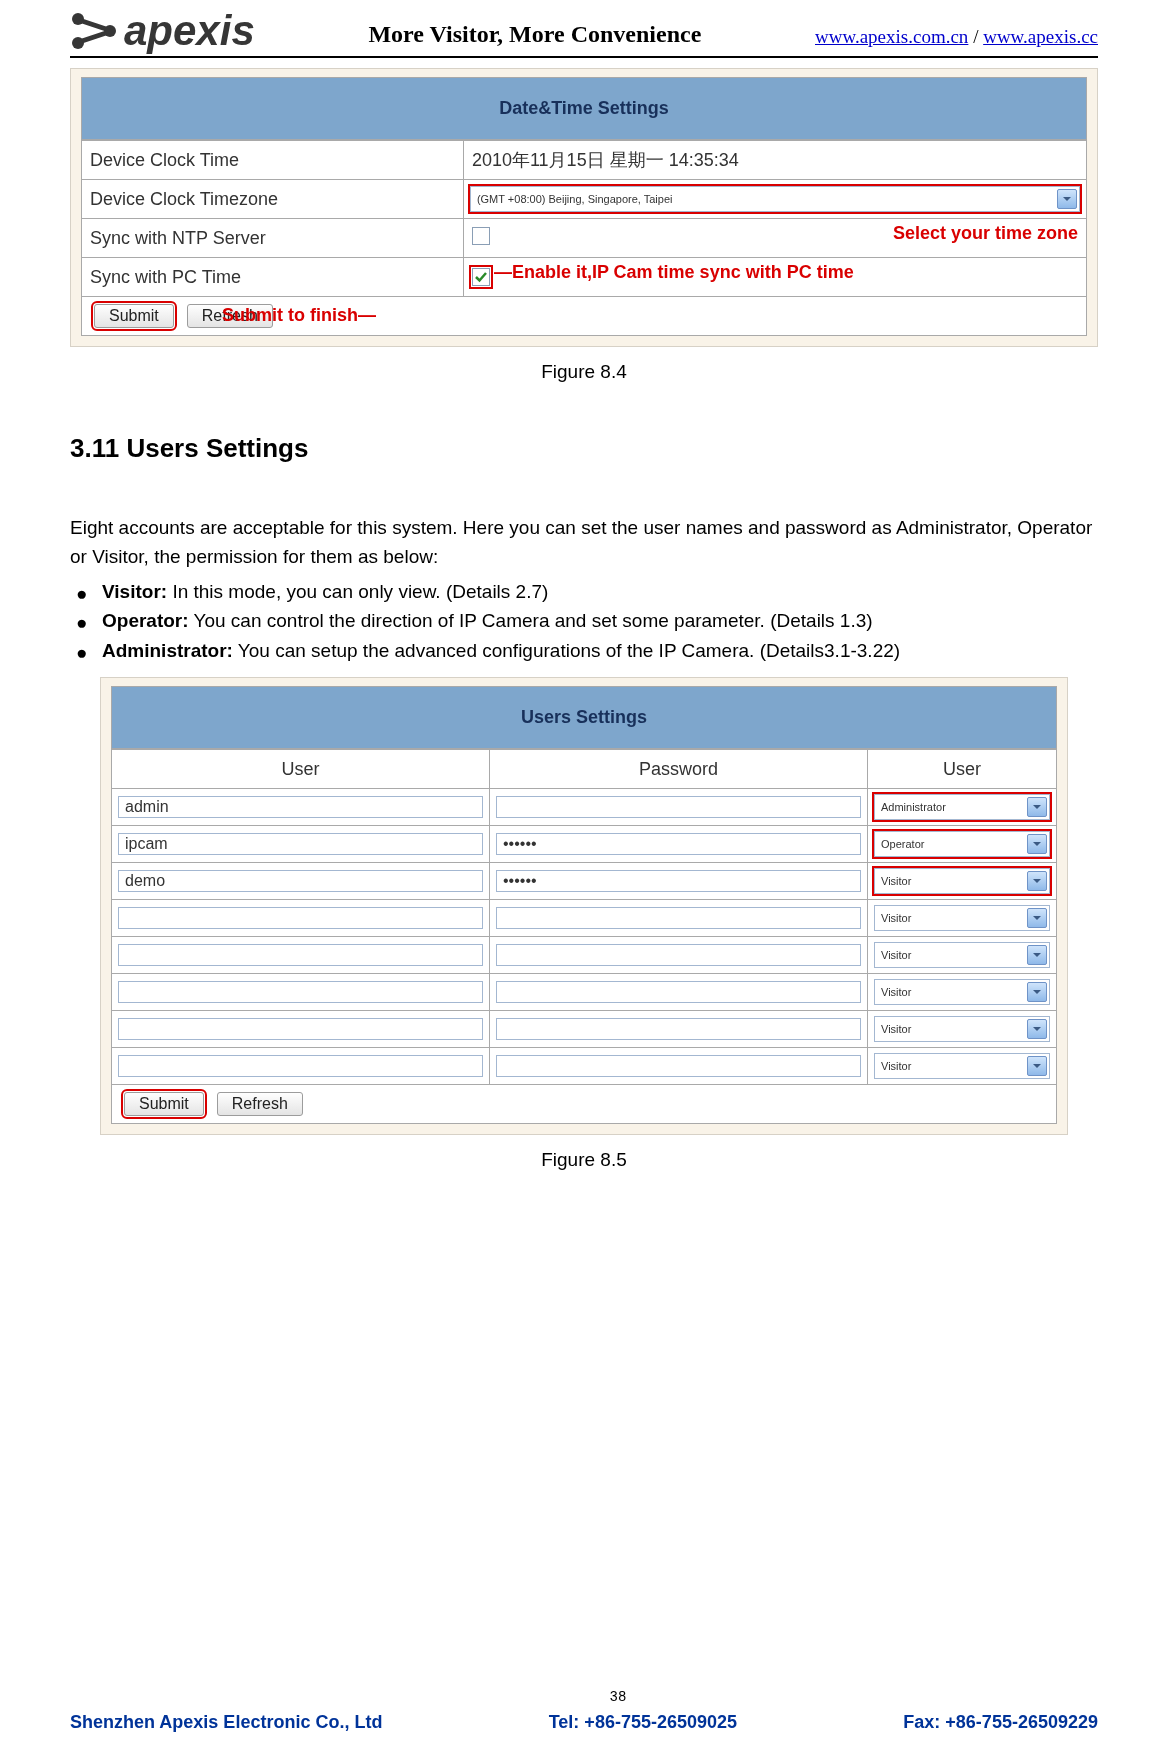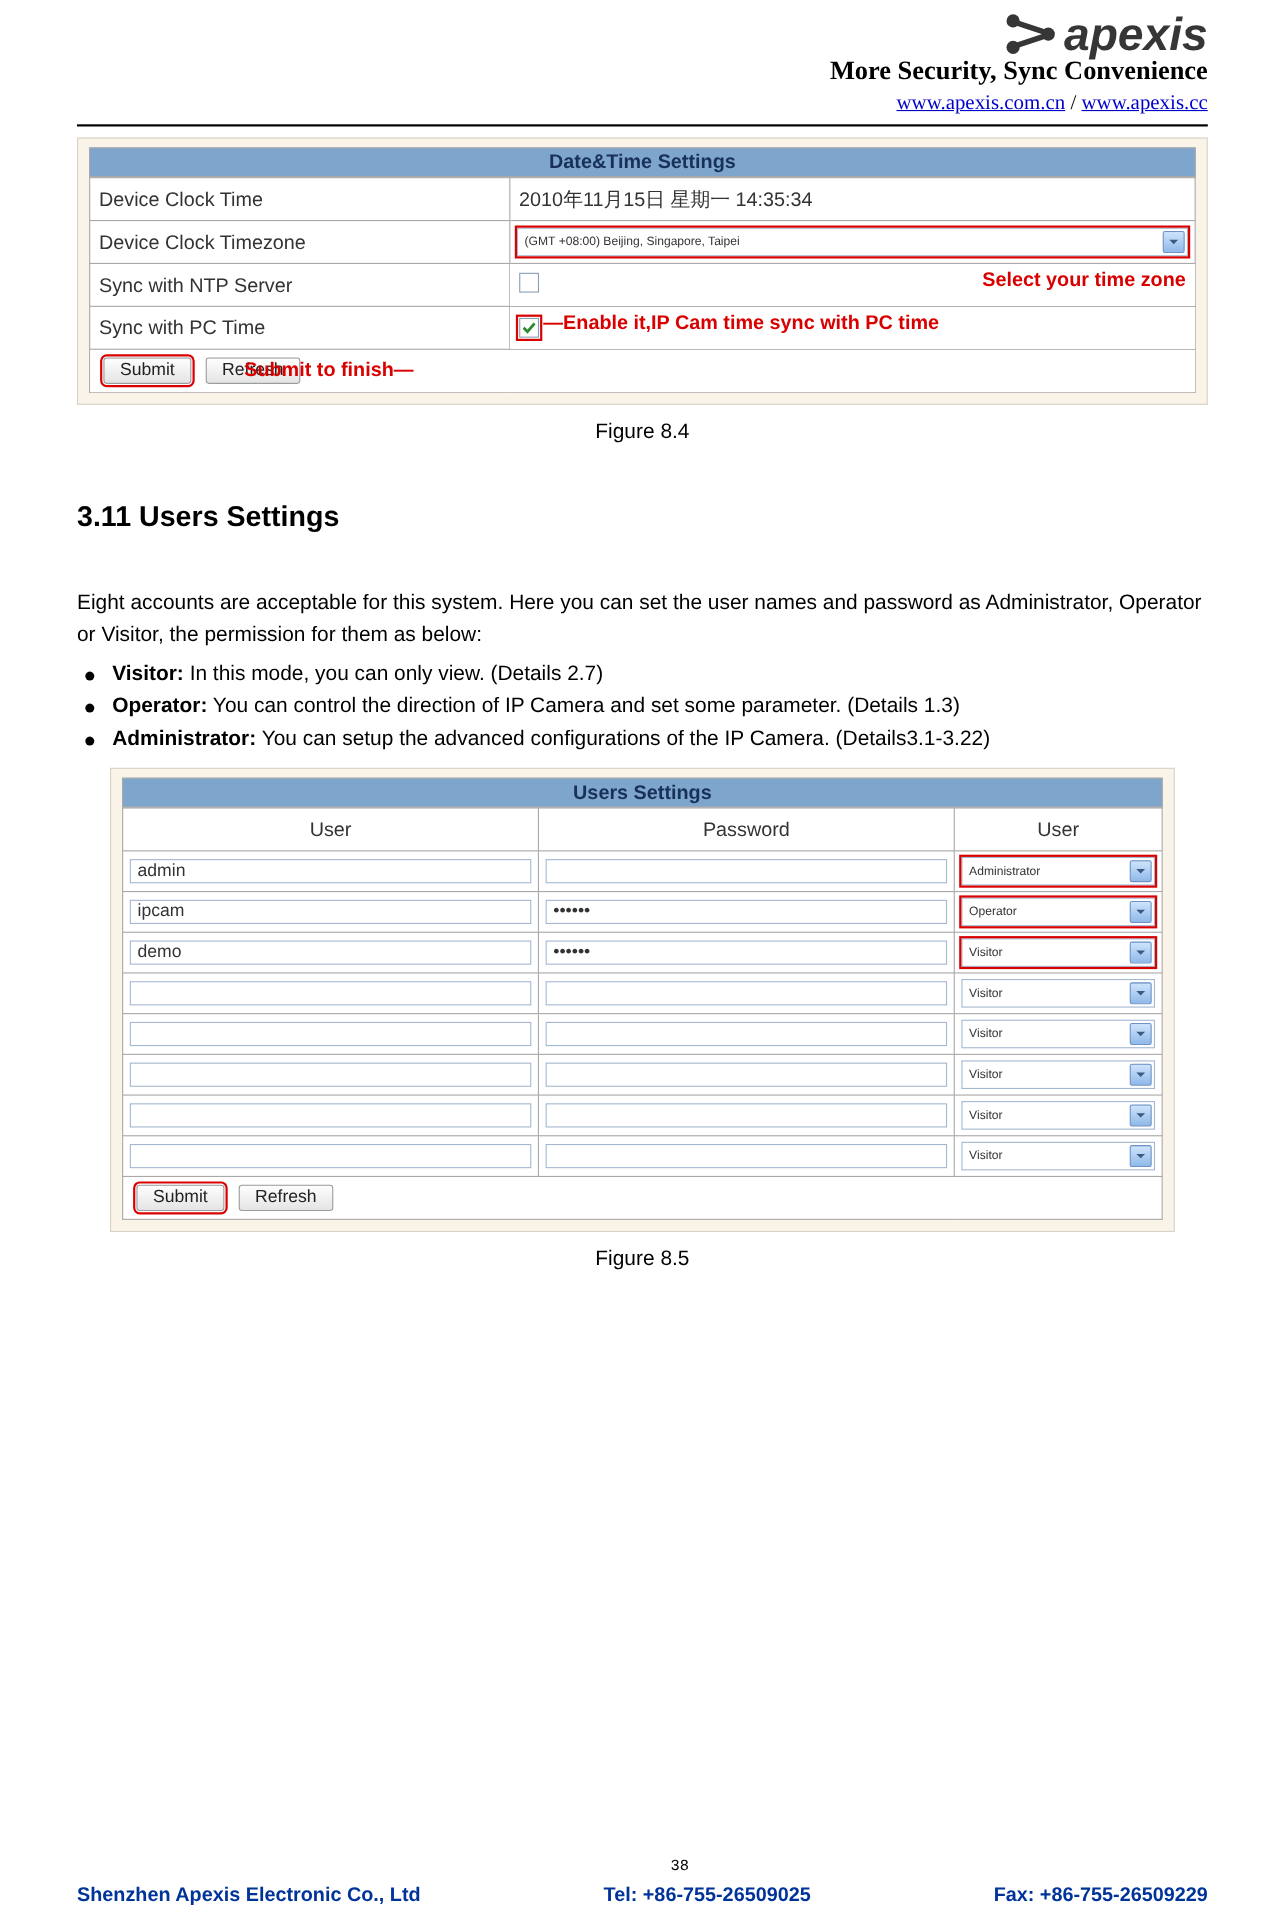--- a/index.html
+++ b/index.html
@@ -18,21 +18,20 @@
     box-sizing: border-box;
     padding: 0 70px;
   }
   
   .header {
     display: flex;
     align-items: flex-end;
     justify-content: space-between;
     border-bottom: 2px solid #000;
     padding: 10px 0 4px 0;
-    flex-direction: column;
   }
   .logo {
     display: flex;
     align-items: center;
     gap: 6px;
     font-size: 42px;
     font-weight: 700;
     font-style: italic;
     color: #363636;
     line-height: 1;
@@ -60,21 +59,21 @@
     border: 1px solid #d7d1c6;
     padding: 8px 10px 10px 10px;
     position: relative;
     margin-top: 6px;
   }
   .panel-title {
     background: #7ea6cc;
     color: #18305a;
     font-weight: 700;
     text-align: center;
-    padding: 2px 0;
+    padding: 20px 0;
     border: 1px solid #a9a9a9;
     font-size: 18px;
   }
   table.settings {
     width: 100%;
     border-collapse: collapse;
     table-layout: fixed;
     font-size: 18px;
     color: #333;
   }
@@ -214,21 +213,21 @@
   <div class="header">
     <div class="logo">
       <svg viewBox="0 0 48 40">
         <circle cx="8" cy="8" r="6" fill="#363636"></circle>
         <circle cx="8" cy="32" r="6" fill="#363636"></circle>
         <circle cx="40" cy="20" r="6" fill="#363636"></circle>
         <path d="M12 10 L36 18 M12 30 L36 22" stroke="#363636" stroke-width="5"></path>
       </svg>
       <span>apexis</span>
     </div>
-    <div class="tagline">More Security, Sync Convenience</div>
+    <div class="tagline">More Visitor, More Convenience</div>
     <div class="header-links">
       <a>www.apexis.com.cn</a><span class="sep"> / </span><a>www.apexis.cc</a>
     </div>
   </div>
 
   <div class="panel-wrap" style="margin-top:10px;">
     <div class="panel-title">Date&amp;Time Settings</div>
     <table class="settings">
       <colgroup>
           <col style="width:38%">

